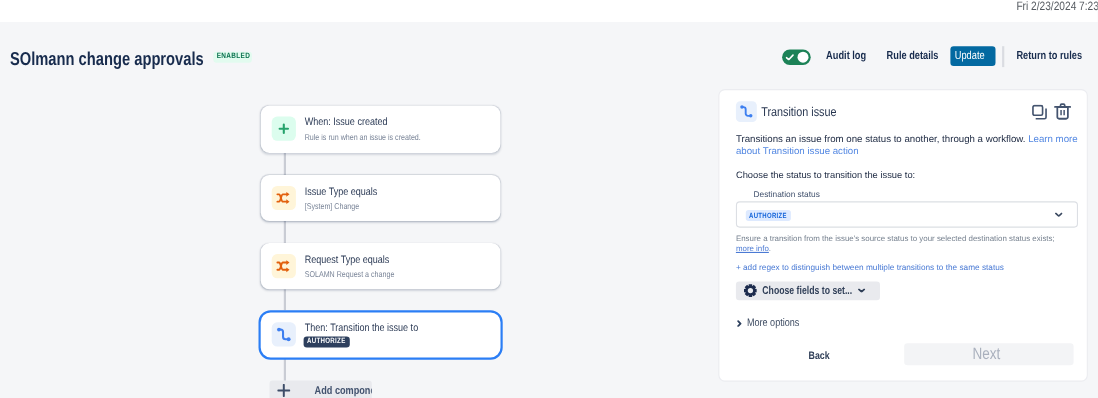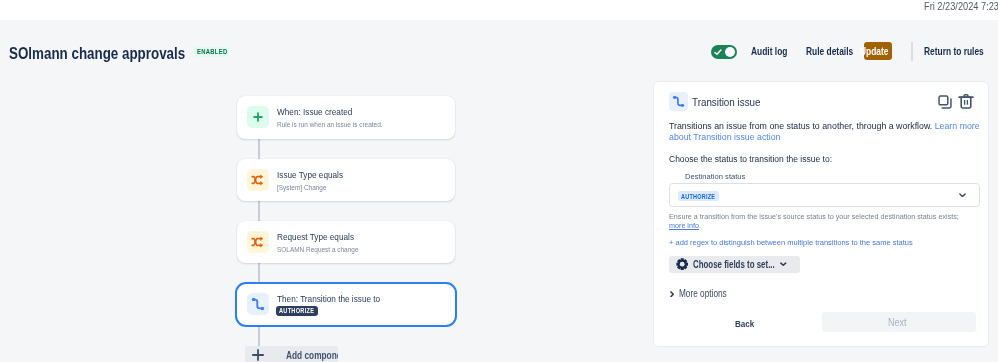--- a/index.html
+++ b/index.html
@@ -23,22 +23,22 @@
   .enabled-badge .sq{transform:scaleX(0.84);margin-right:-7px;}
 
   .toggle{position:absolute;left:711px;top:45px;width:26px;height:14px;border-radius:7px;background:#1c8257;}
   .toggle .knob{position:absolute;right:1.6px;top:1.7px;width:10.7px;height:10.7px;border-radius:50%;background:#fff;}
   .toggle .chk{position:absolute;left:2.9px;top:3.8px;}
 
   .hdr-link{position:absolute;font-size:10.5px;color:#172b4d;font-weight:700;white-space:nowrap;}
   .hdr-link .sq{transform:scaleX(0.8);}
   .hdr-audit{left:751px;top:45px;}
   .hdr-ruledetails{left:806px;top:45px;}
-  .update-btn{position:absolute;left:864px;top:42px;width:28px;height:18px;background:#a16207;
-        border-radius:3px;color:#ffffff;font-size:10.5px;font-weight:700;display:flex;
+  .update-btn{position:absolute;left:864px;top:42px;width:41px;height:18px;background:#0369a1;
+        border-radius:3px;color:#ffffff;font-size:10.5px;font-weight:400;display:flex;
         align-items:center;justify-content:center;}
   .update-btn .sq{transform:scaleX(0.8);}
   .hdr-divider{position:absolute;left:911px;top:41.5px;width:2px;height:19.5px;background:#dadce1;}
   .hdr-return{left:924px;top:45px;}
 
   
   .connector{position:absolute;left:258px;width:2px;background:#c9ccd4;}
 
   .node{position:absolute;left:237px;width:218px;background:#ffffff;border-radius:8px;
         box-shadow:0 1px 2px rgba(9,30,66,0.14),0 0 1px rgba(9,30,66,0.14);box-sizing:border-box;}
@@ -94,21 +94,21 @@
   .fields-btn .chv{margin-left:5.8px;}
 
   .more-opts{position:absolute;left:16px;top:206.8px;display:flex;align-items:center;}
   .more-opts .lbl{font-size:10px;color:#3c4a61;white-space:nowrap;margin-left:4.5px;}
   .more-opts .lbl .sq{transform:scaleX(0.825);}
 
   .btn-back{position:absolute;left:67px;top:231.5px;width:52px;height:20px;display:flex;align-items:center;justify-content:center;
         font-size:9.8px;font-weight:700;color:#2f3e57;}
   .btn-back .sq{transform:scaleX(0.82);}
   .btn-next{position:absolute;left:168px;top:230.3px;width:154px;height:20px;background:#f3f4f6;border-radius:3px;
-        display:flex;align-items:center;justify-content:center;font-size:11px;color:#a9b0bd;}
+        display:flex;align-items:center;justify-content:center;font-size:15px;color:#a9b0bd;}
   .btn-next .sq{transform:scaleX(0.82);}
 </style>
 </head>
 <body>
 
 <div class="page">
 
   <div class="topstrip">
     <div class="clock"><span class="sq">Fri 2/23/2024 7:23 A</span></div>
   </div>

